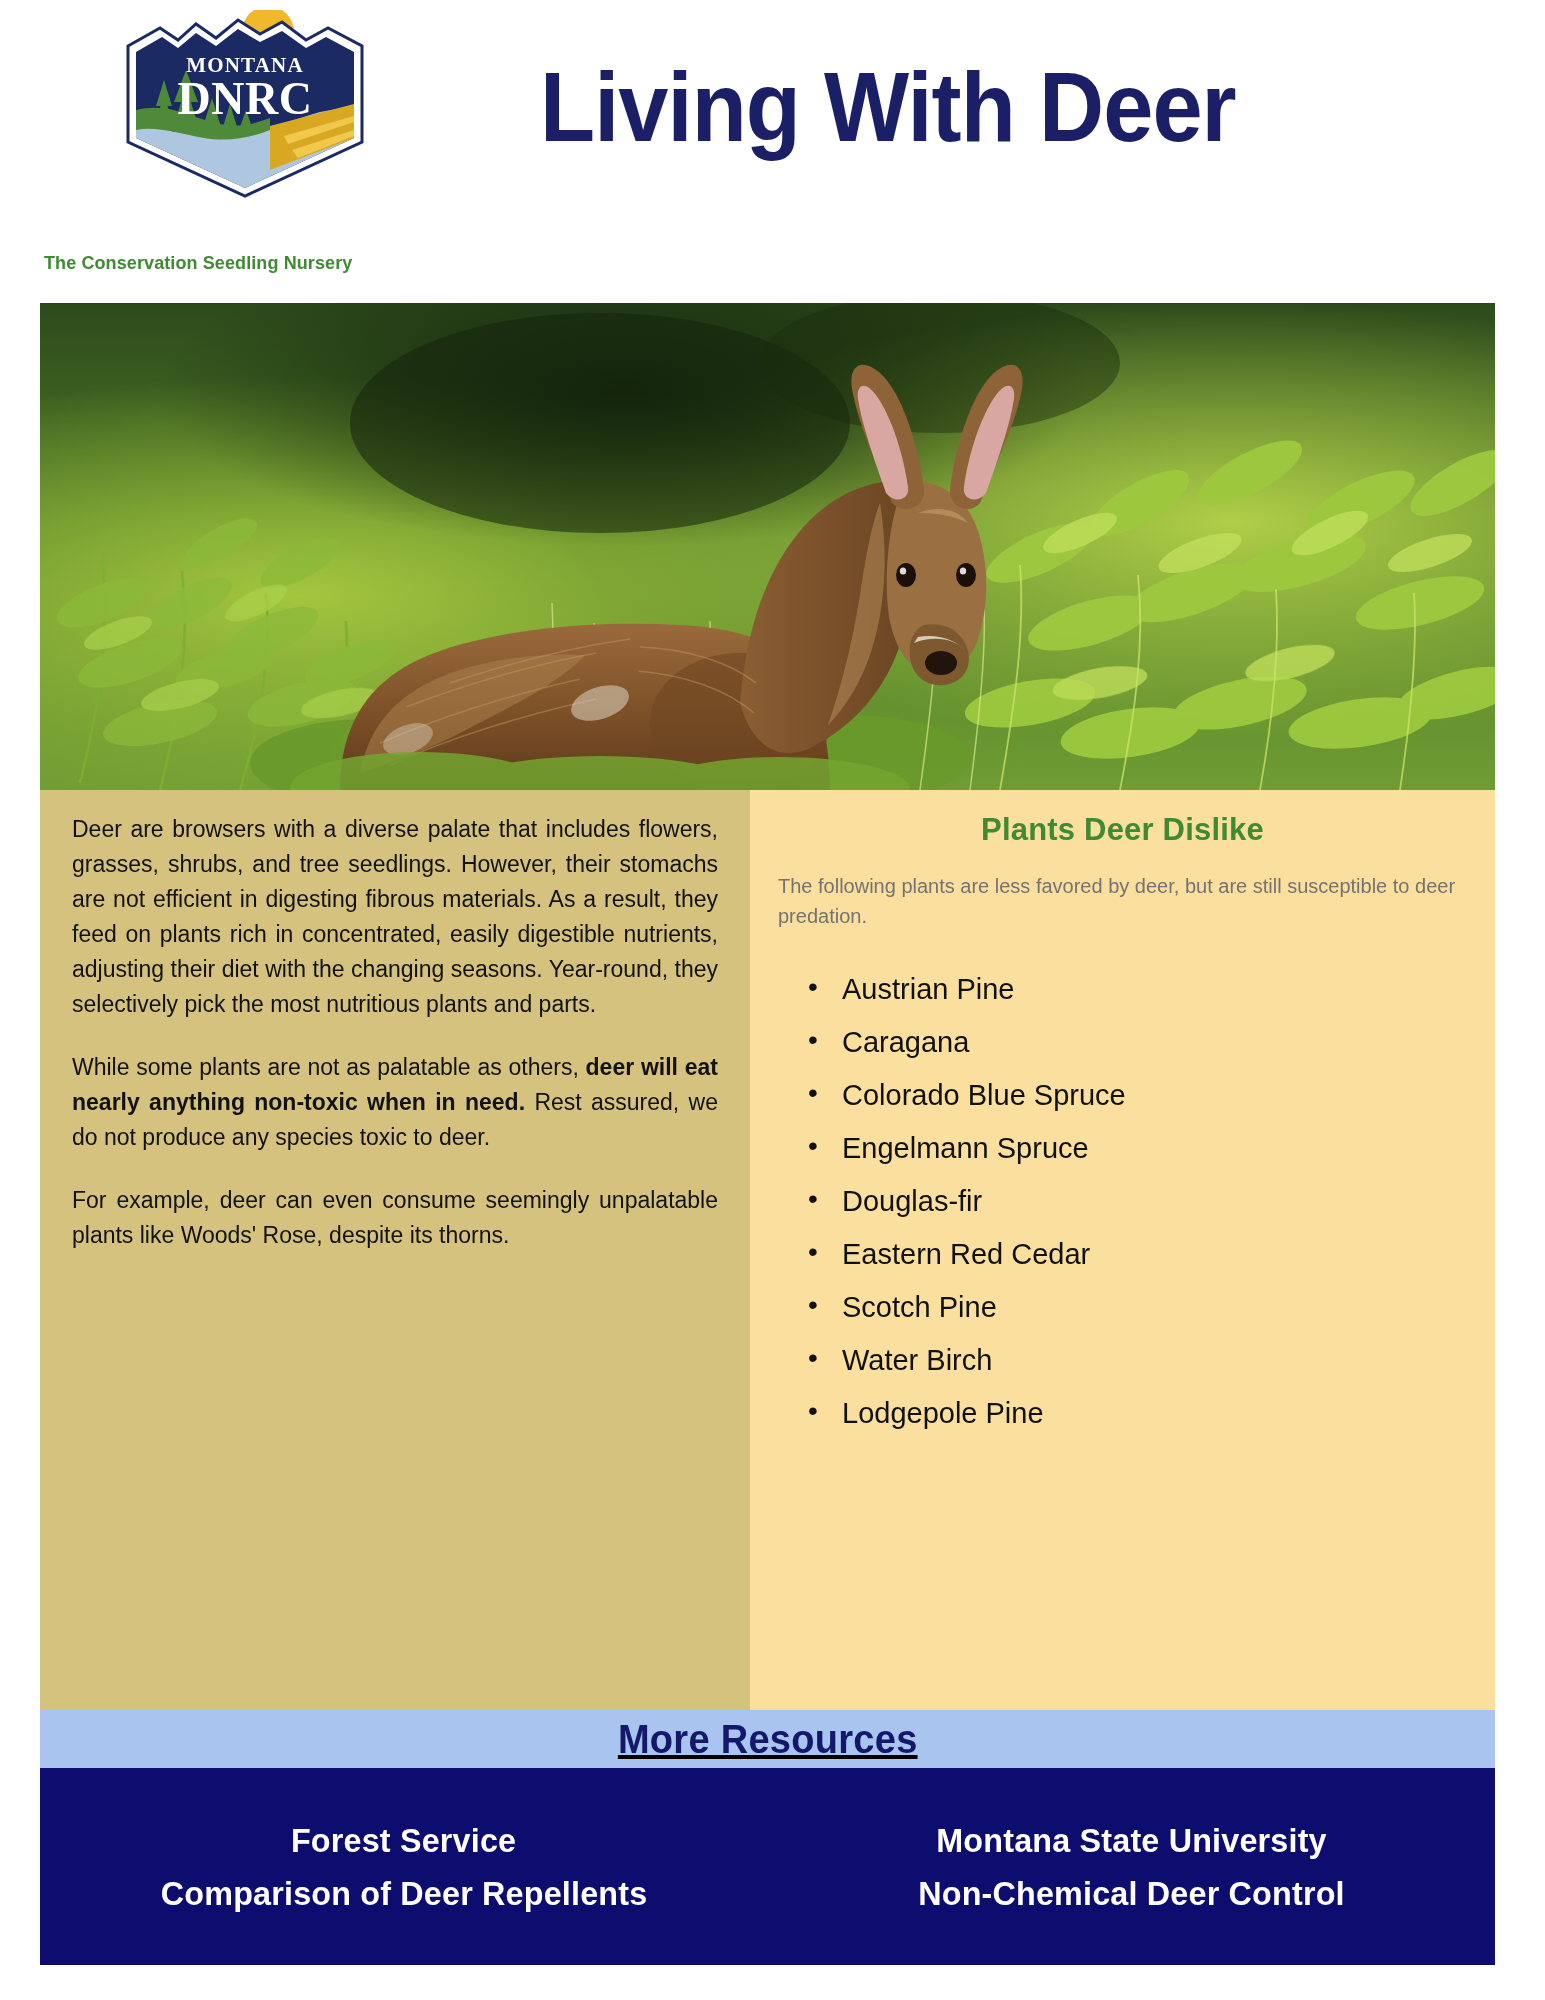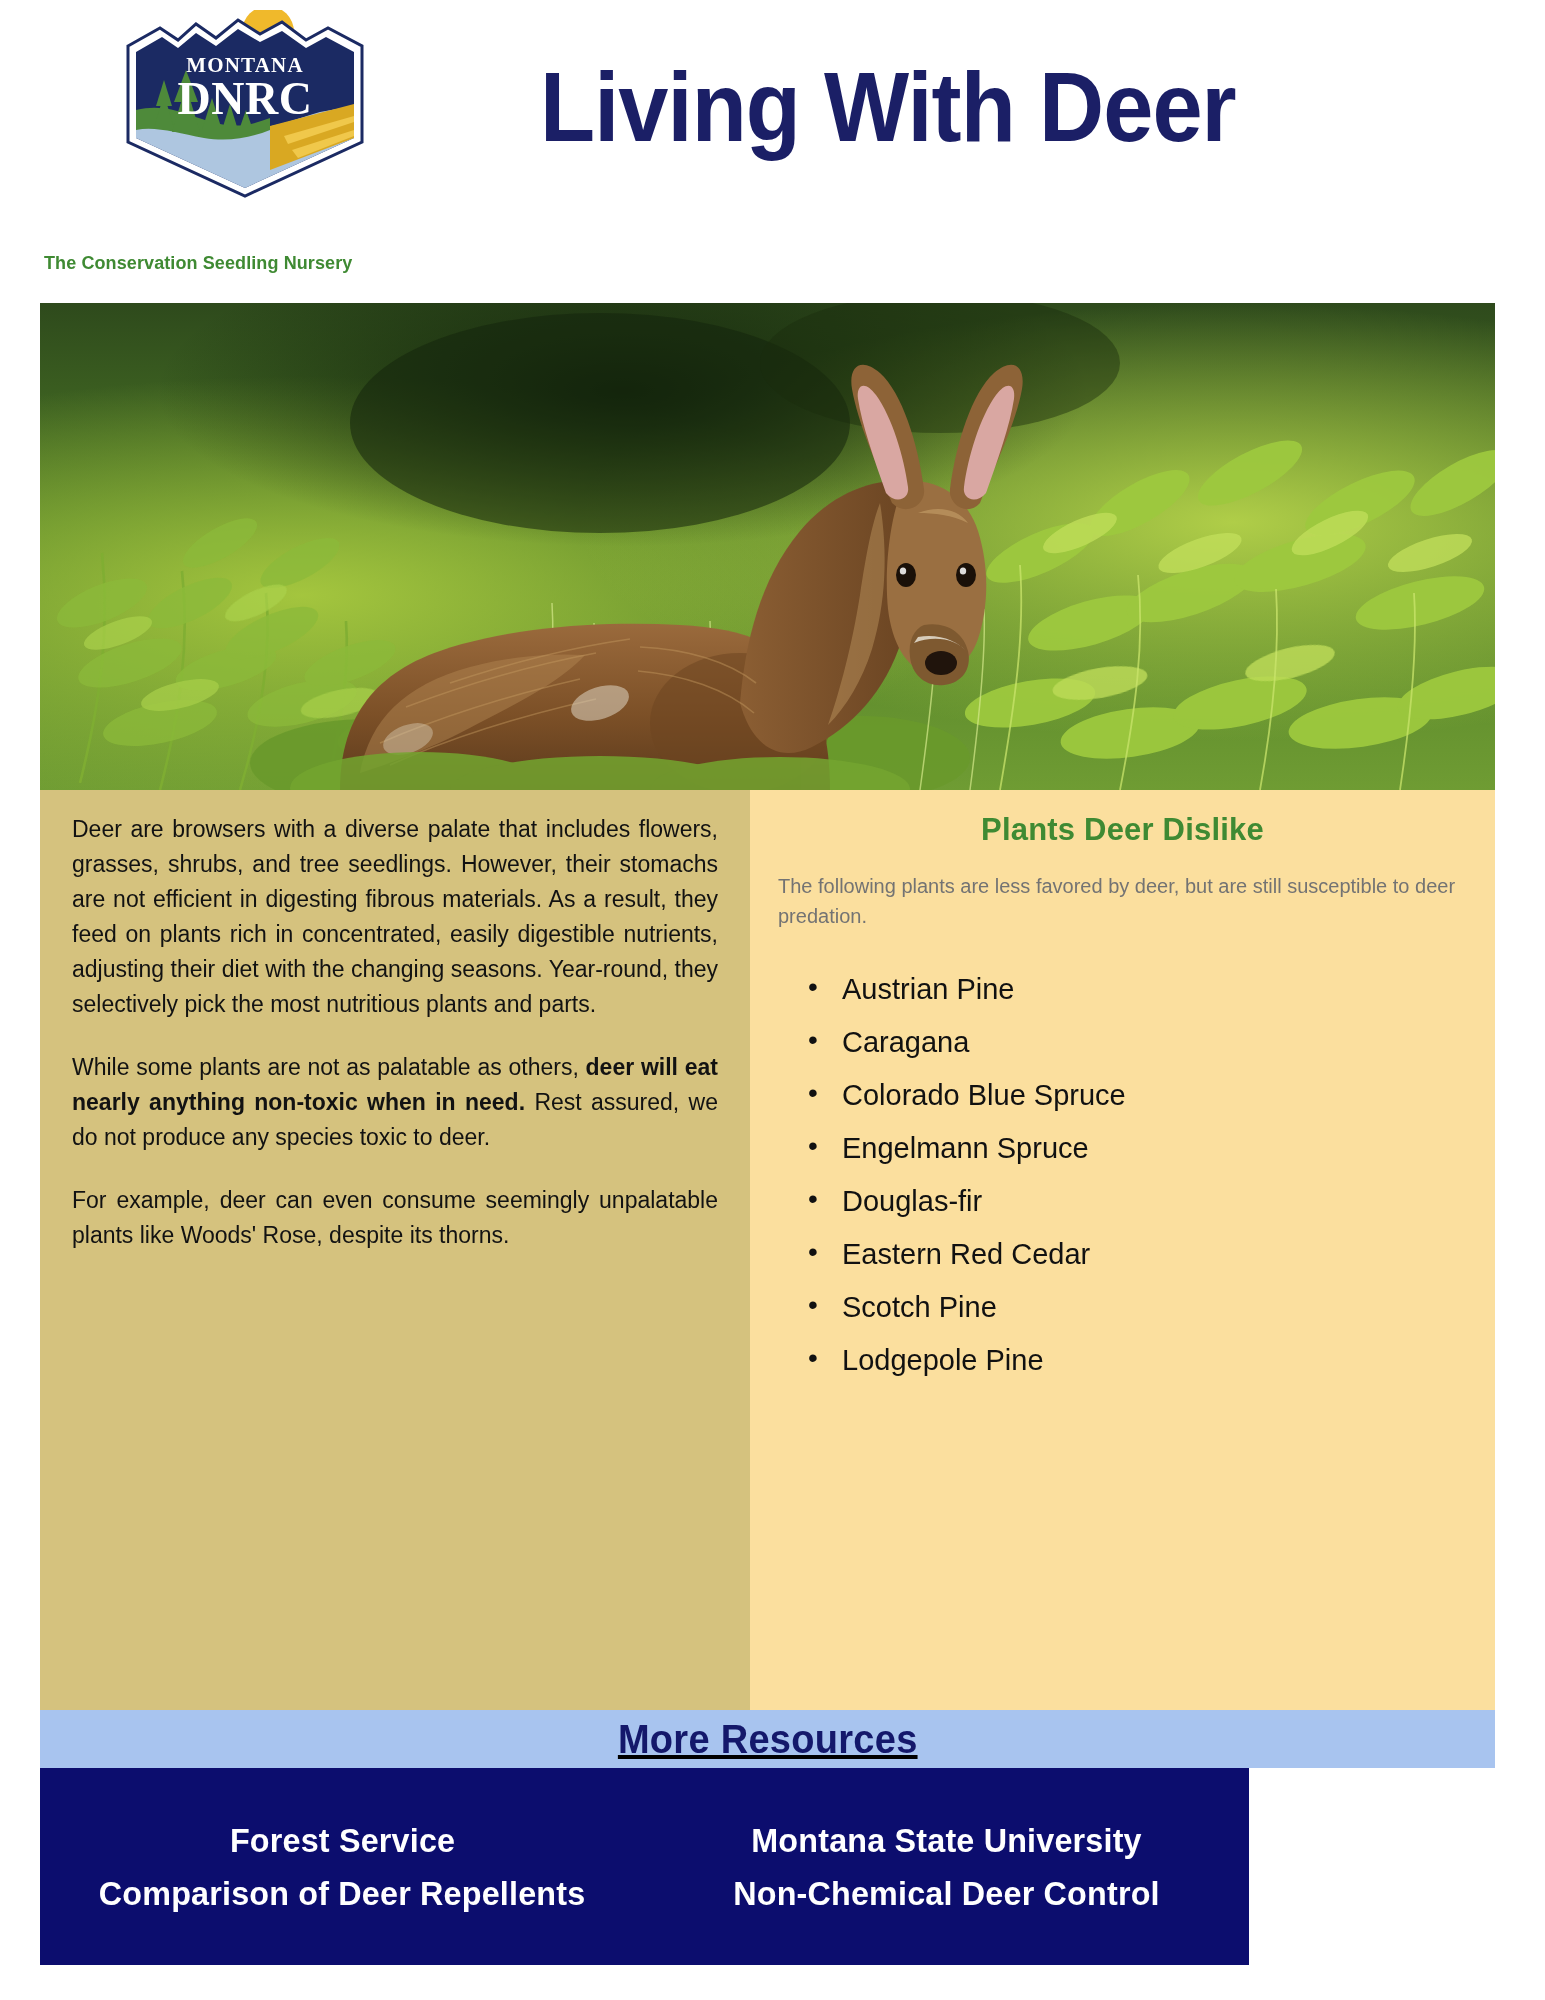--- a/index.html
+++ b/index.html
@@ -161,21 +161,21 @@
     font-family: "Liberation Sans Narrow", "Liberation Sans", sans-serif;
     letter-spacing: 0.3px;
     transform: scaleX(0.95);
   }
 
   
   .links-bar {
     position: absolute;
     left: 40px;
     top: 1768px;
-    width: 1209px;
+    width: 1455px;
     height: 197px;
     background: #0c0d6e;
     display: flex;
   }
   .link-col {
     flex: 1 1 50%;
     display: flex;
     flex-direction: column;
     align-items: center;
     justify-content: center;
@@ -439,20 +439,21 @@
       <p class="intro-p">The following plants are less favored by deer, but are still susceptible to deer predation.</p>
 
       <ul class="plants">
         <li>Austrian Pine</li>
         <li>Caragana</li>
         <li>Colorado Blue Spruce</li>
         <li>Engelmann Spruce</li>
         <li>Douglas-fir</li>
         <li>Eastern Red Cedar</li>
         <li>Scotch Pine</li>
+        <li>Water Birch</li>
         <li>Lodgepole Pine</li>
       </ul>
     </div>
   </div>
 
   <div class="resources-bar">
     <span class="txt">More Resources</span>
   </div>
 
   <div class="links-bar">

